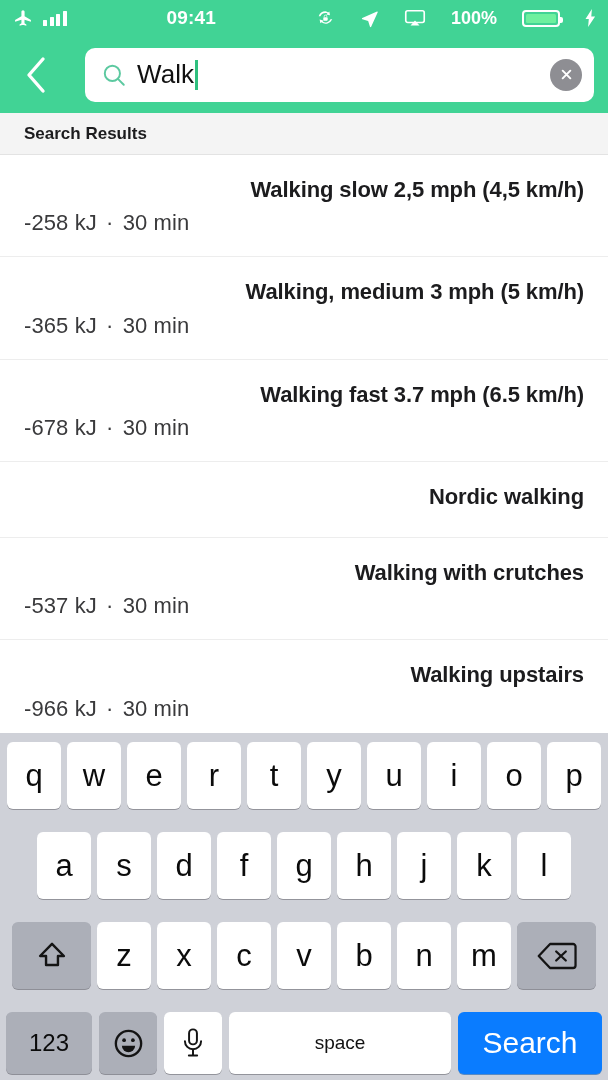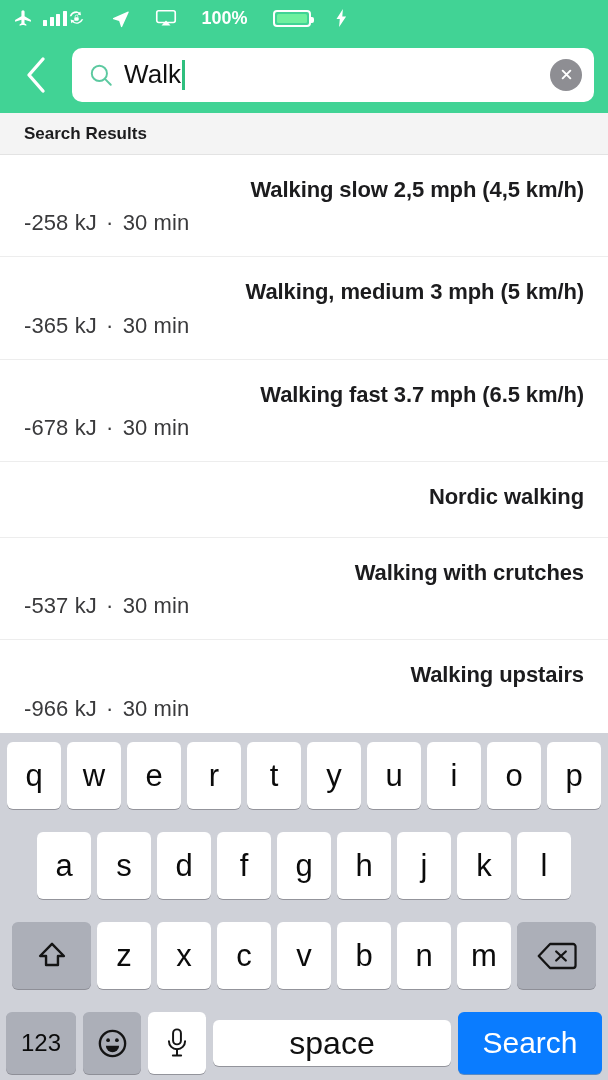--- a/index.html
+++ b/index.html
@@ -35,21 +35,21 @@
     position:relative; padding:2px;
   }
   .battery::after {
     content:""; position:absolute; right:-5px; top:5px; width:3px; height:6px;
     background:#fff; border-radius:0 2px 2px 0;
   }
   .battery span { display:block; height:100%; background:#6EF09F; border-radius:1.5px; }
 
   
   .searchbar-row {
-    display:flex; align-items:center; height:77px; padding:0 14px 0 8px; gap:8px;
+    display:flex; align-items:center; height:77px; padding:0 14px 0 8px; gap:21px;
   }
   .back-btn {
     width:56px; height:56px; display:flex; align-items:center; justify-content:center;
     cursor:pointer; flex:0 0 56px;
   }
   .search-field {
     flex:1; height:54px; background:#fff; border-radius:10px;
     display:flex; align-items:center; padding:0 12px 0 16px; gap:10px;
     position:relative;
   }
@@ -99,24 +99,24 @@
     background:#FFFFFF; border-radius:6px; height:67px;
     display:flex; align-items:center; justify-content:center;
     font-size:31px; color:#0B0B0B; font-weight:400;
     box-shadow:0 1px 0 rgba(136,138,145,.85);
     cursor:pointer; user-select:none;
   }
   .krow.r1 .key, .krow.r2 .key, .krow.r3 .key.letter { width:54px; }
   .key.mod { background:#ACAFB8; box-shadow:0 1px 0 rgba(130,132,140,.85); }
   .key.shift { width:79px; }
   .key.del { width:79px; }
-  .key.num { width:70px; font-size:24px; height:62px; }
+  .key.num { width:86px; font-size:24px; height:62px; }
   .key.emoji { width:58px; height:62px; }
   .key.mic { width:58px; height:62px; }
-  .key.space { flex:1; height:46px; font-size:32px; color:#111; }
+  .key.space { flex:1; height:62px; font-size:19px; color:#111; }
   .key.search-key {
     width:144px; height:62px; background:#0A7CFF; color:#fff;
     font-size:30px; box-shadow:0 1px 0 rgba(10,90,180,.6);
   }
   .krow.r4 { gap:7px; padding:0 6px; align-items:center; }
 </style>
 </head>
 <body>
 
 <div id="app">
@@ -128,20 +128,21 @@
         <svg width="22" height="20" viewBox="0 0 24 24">
           <path d="M21.5 14.3 13.9 10V4.6c0-1-.8-1.9-1.9-1.9s-1.9.9-1.9 1.9V10L2.5 14.3v2.1l7.6-2.3v4.3l-2.2 1.4v1.5l3.1-.8h1.9l3.1.8v-1.5l-2.2-1.4v-4.3l7.7 2.3z" fill="#ffffff"></path>
         </svg>
         <span class="bars">
           <i></i>
             <i></i>
             <i></i>
             <i></i>
         </span>
       </div>
+      <div class="sb-center">09:41</div>
       <div class="sb-right">
         <svg width="19" height="19" viewBox="0 0 24 24">
           <path d="M12 2.8A9.2 9.2 0 0 0 3.4 9h2.2A7.1 7.1 0 0 1 12 4.9c.9 0 1.7.2 2.5.5l-1.6 1.5 4.8.9-.9-4.7-1.4 1.3A9 9 0 0 0 12 2.8zM4.6 13.2 5.5 18l1.4-1.3a9.1 9.1 0 0 0 13.7-3.6h-2.2a7.1 7.1 0 0 1-10 3.1l1.6-1.5z" fill="#ffffff"></path>
           <rect x="9.2" y="10.3" width="5.6" height="4.4" rx="1" fill="#ffffff"></rect>
           <path d="M10.4 10.3v-1a1.6 1.6 0 0 1 3.2 0v1" stroke="#ffffff" stroke-width="1" fill="none"></path>
         </svg>
         <svg width="19" height="19" viewBox="0 0 24 24">
           <path d="M21.5 3.1 2.9 11.3c-.7.3-.6 1.3.1 1.5l7.3 2.3 2.3 7.3c.2.7 1.2.8 1.5.1L22.4 4c.2-.6-.3-1.1-.9-.9z" fill="#ffffff"></path>
         </svg>
         <svg width="22" height="19" viewBox="0 0 24 22">

